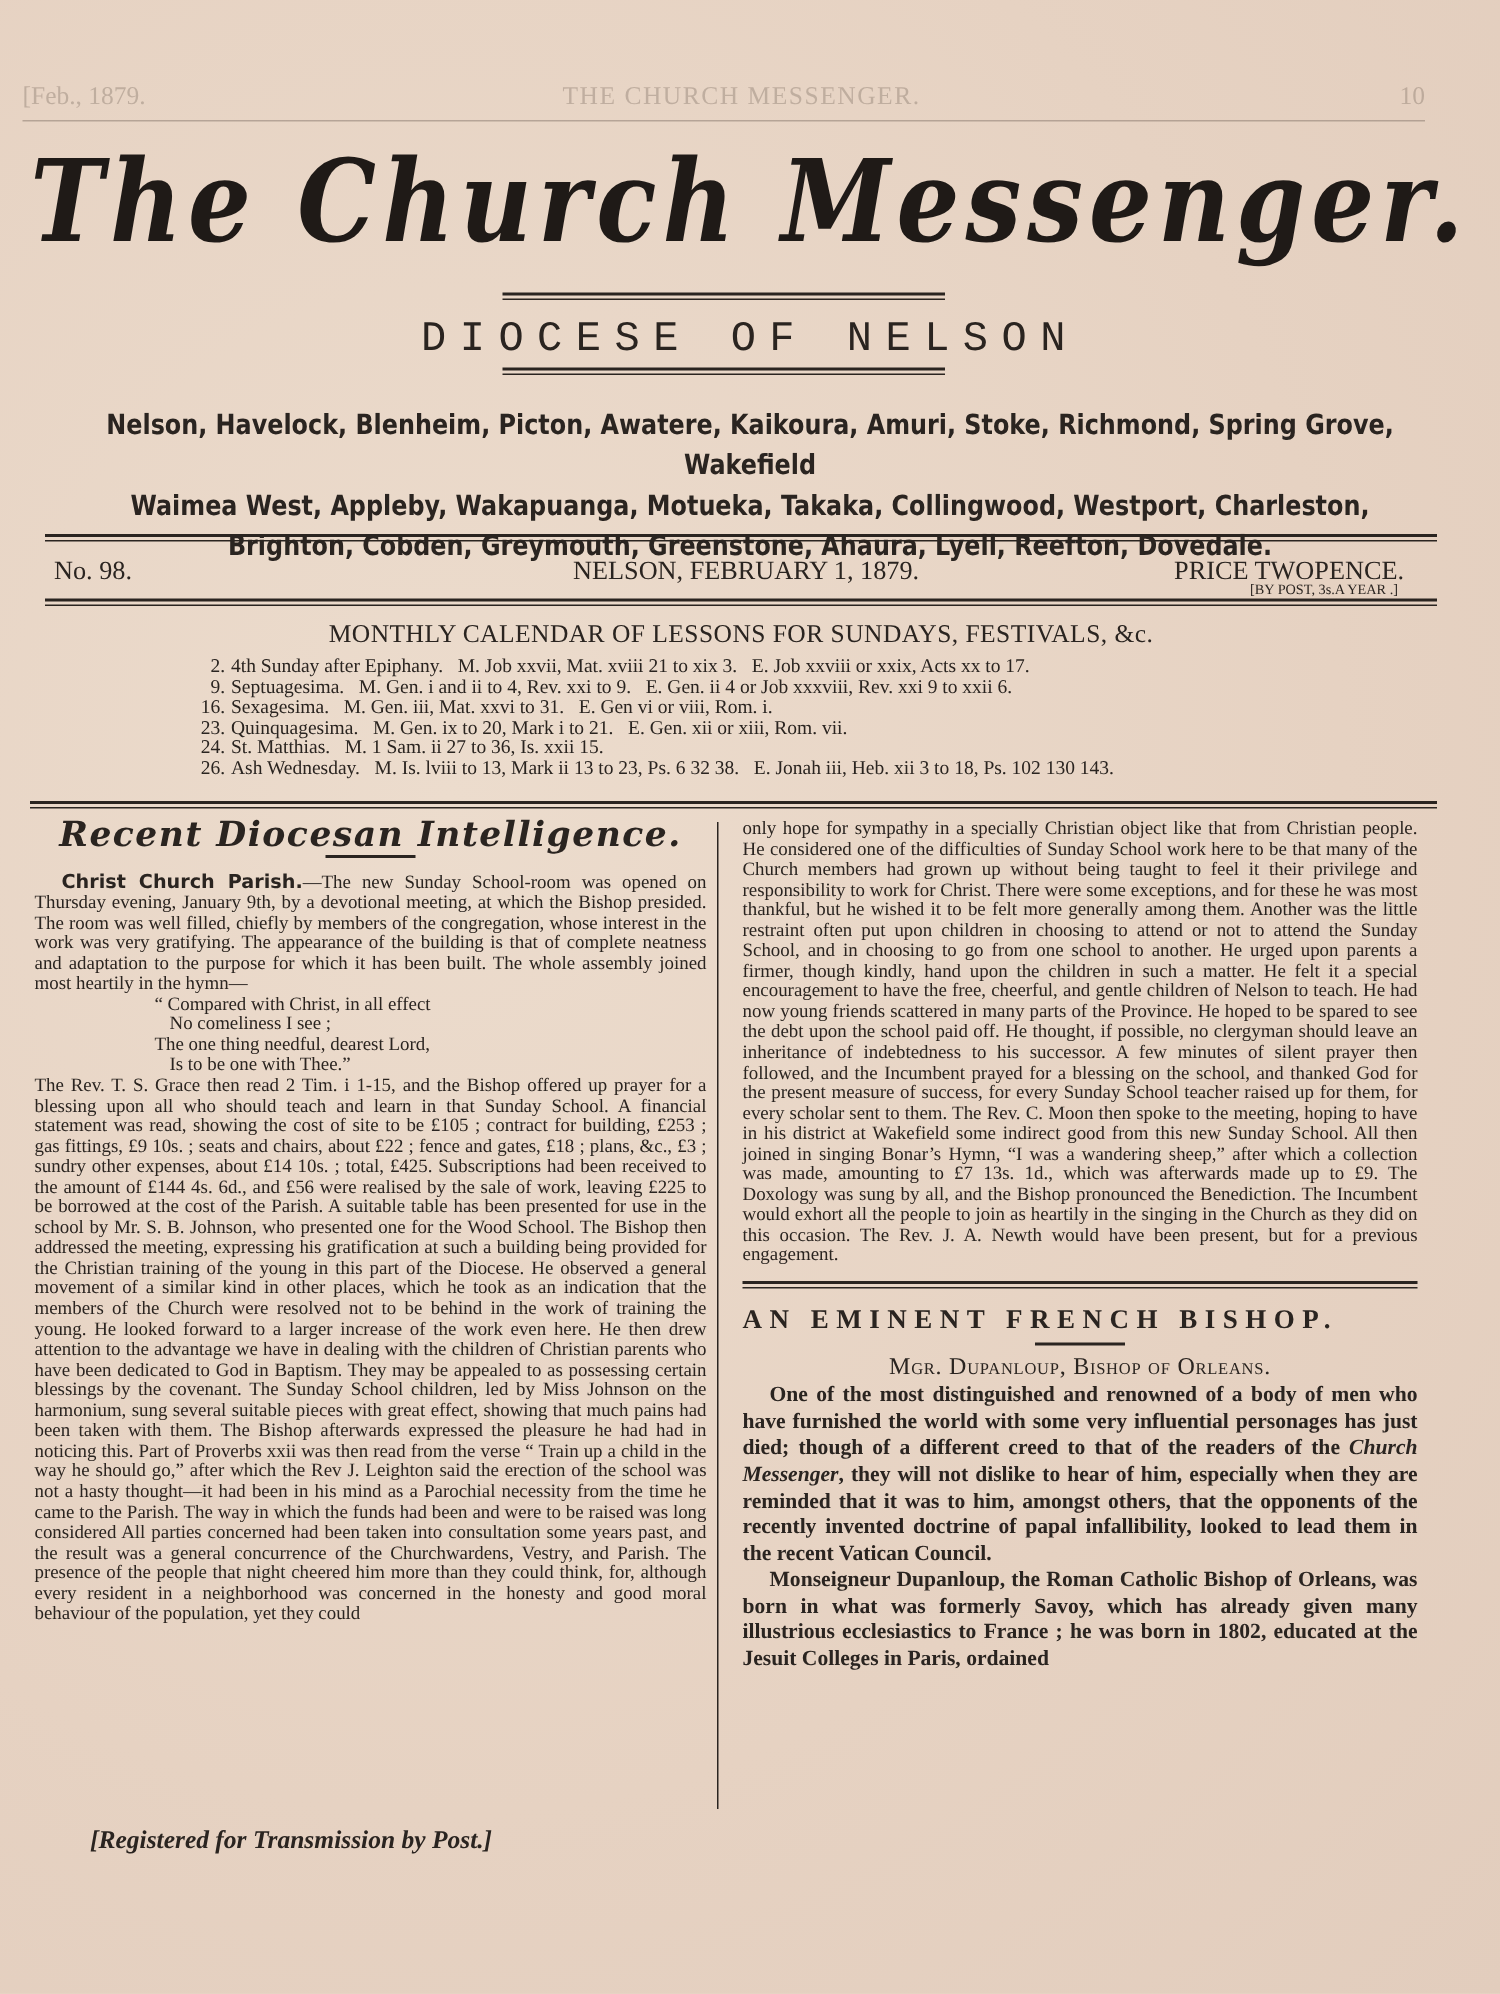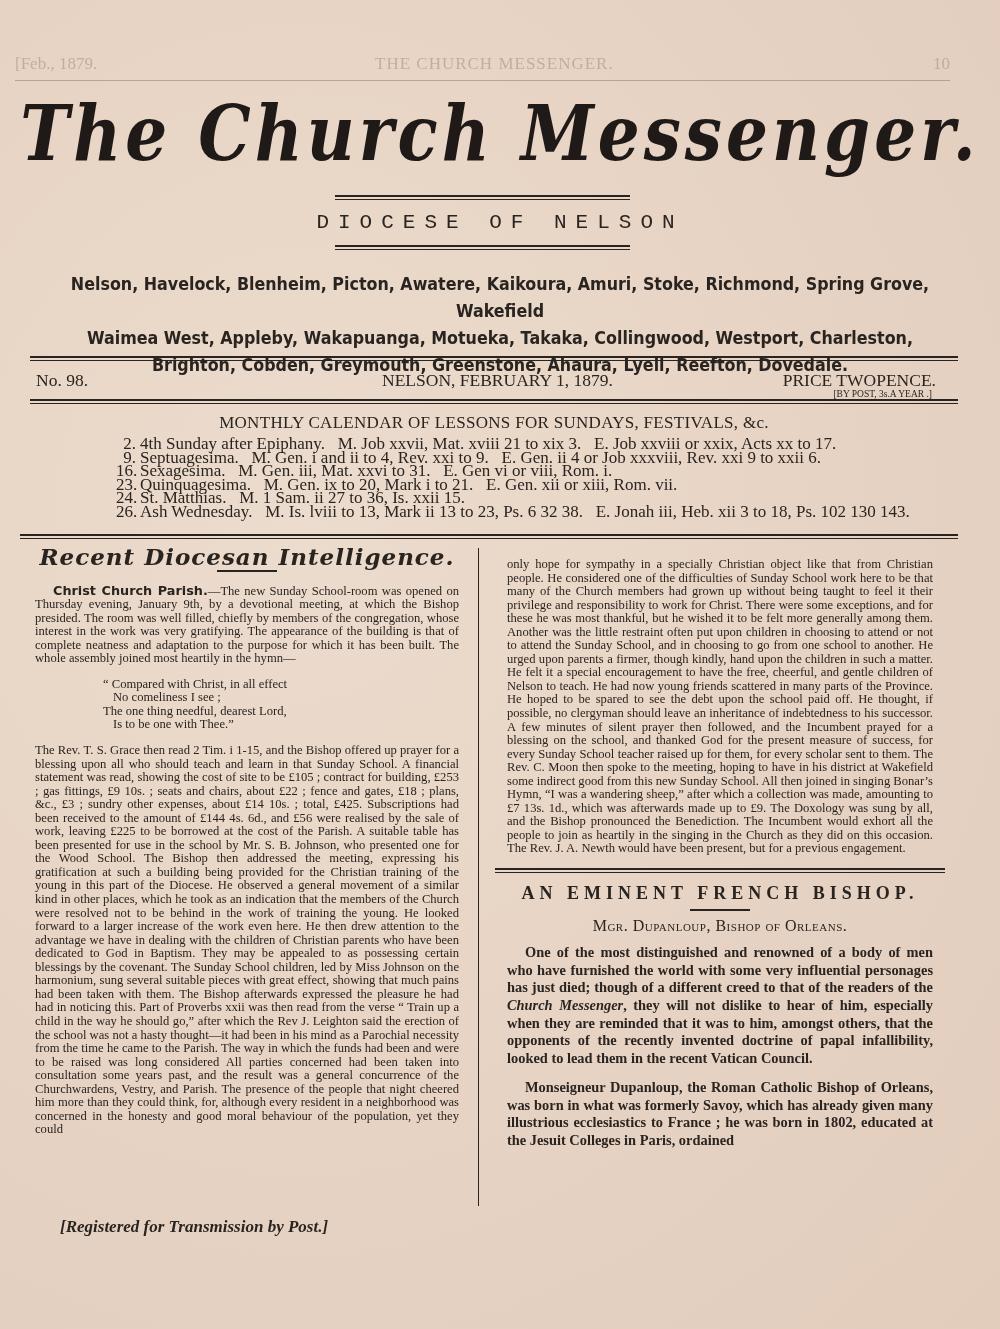--- a/index.html
+++ b/index.html
@@ -21,51 +21,51 @@
   .ghost-header .r { position: absolute; right: 0; top: 4px; }
   .masthead {
     position: absolute; top: 95px; left: 0; width: 1000px; text-align: center;
     font-family: "DejaVu Serif", serif; font-weight: bold; font-size: 66px;
     letter-spacing: 4px; color: #1f1a17; font-style: italic;
     transform: scaleY(1.15);
   }
   .rule-pair { position: absolute; border-top: 2px solid #2a2420; border-bottom: 1px solid #2a2420; height: 2px; }
   .diocese {
     position: absolute; top: 211px; left: 0; width: 1000px; text-align: center;
-    font-family: "Liberation Mono", "DejaVu Sans Mono", monospace; font-size: 21px; letter-spacing: 9px; color: #2a2420;
+    font-family: "Liberation Mono", "DejaVu Sans Mono", monospace; font-size: 28px; letter-spacing: 9px; color: #2a2420;
   }
   .places {
     position: absolute; top: 270px; left: 0; width: 1000px; text-align: center;
     font-family: "DejaVu Sans", sans-serif; font-weight: bold; font-size: 18.5px; line-height: 27px;
     color: #2a2420; transform: scaleX(0.86); transform-origin: 500px 0;
   }
   .issue-line { position: absolute; top: 370px; left: 36px; width: 900px; font-size: 17.5px; }
   .issue-line .no { position: absolute; left: 0; top: 0; }
   .issue-line .date { position: absolute; left: 300px; top: 0; margin-left: 46px; }
   .issue-line .price { position: absolute; right: 0; top: 0; text-align: right; }
   .issue-line .post { position: absolute; right: 4px; top: 19px; font-size: 9.5px; }
   .calendar-title { position: absolute; top: 413px; left: 0; width: 988px; text-align: center; font-size: 17px; letter-spacing: 0.3px; }
-  .calendar { position: absolute; top: 437px; left: 116px; font-size: 17px; line-height: 13.6px; }
+  .calendar { position: absolute; top: 437px; left: 130px; font-size: 13px; line-height: 13.6px; }
   .calendar .row { white-space: nowrap; }
   .calendar .d { display: inline-block; width: 20px; text-align: right; margin-right: 4px; }
   .col {
     position: absolute; font-size: 12.6px; line-height: 13.55px; text-align: justify; color: #2a2420;
   }
-  .col p { margin: 12px; }
+  .col p { margin: 0; }
   .section-title {
     font-family: "DejaVu Serif", serif; font-weight: bold; font-style: italic;
     font-size: 23px; text-align: center; letter-spacing: 1px; margin: 0;
   }
   .short-rule { width: 60px; height: 0; border-top: 2px solid #2a2420; margin: 6px auto 10px; }
   .lead { font-family: "DejaVu Sans", sans-serif; font-weight: bold; font-size: 12.8px; }
   .verse { margin: 0; padding-left: 0; }
   .verse div { white-space: nowrap; }
   .col-divider { position: absolute; left: 478px; top: 548px; width: 1px; height: 658px; background: #2a2420; }
   .registered { position: absolute; top: 1217px; left: 60px; font-size: 17px; font-style: italic; font-weight: bold; }
-  .bishop-title { font-size: 18px; letter-spacing: 5px; text-align: center; margin: 0; }
+  .bishop-title { font-size: 18px; letter-spacing: 5px; margin: 0; }
   .bishop-sub { font-size: 16px; text-align: center; margin: 0 0 4px; font-variant: small-caps; letter-spacing: 0.5px; }
   .bold-body { font-weight: bold; font-size: 14.4px; line-height: 17.6px; }
   .indent { text-indent: 18px; }
 </style>
 </head>
 <body>
 
 <div class="page">
 
   <div class="ghost-header">

